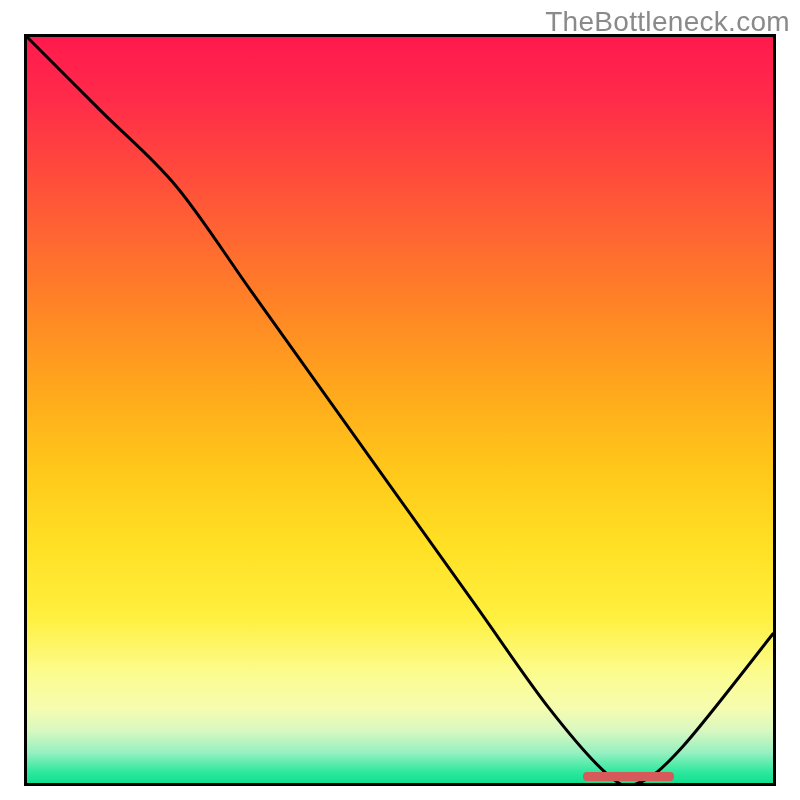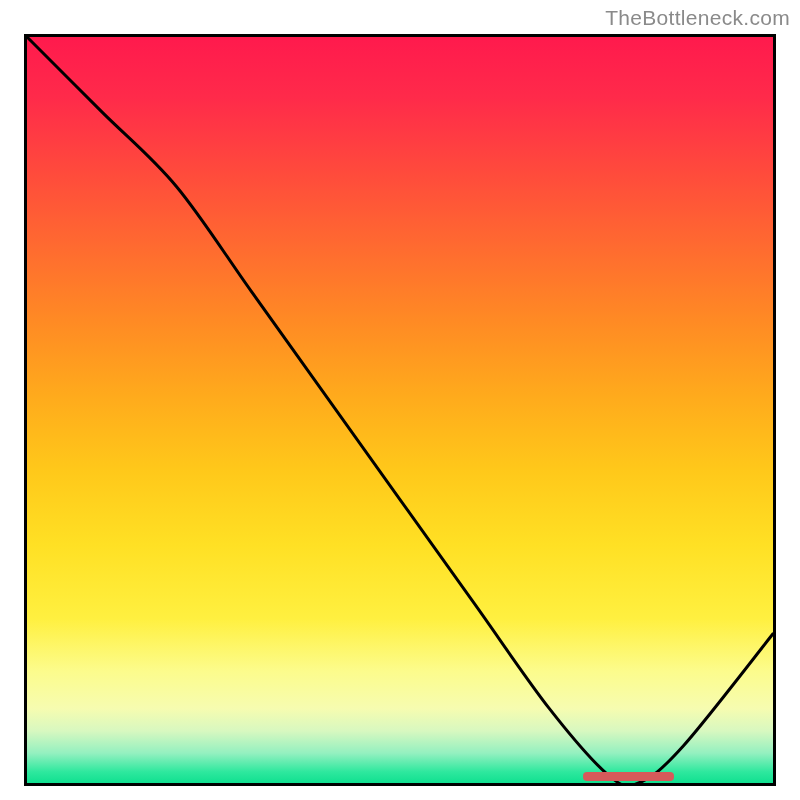--- a/index.html
+++ b/index.html
@@ -7,21 +7,21 @@
     width: 800px;
     height: 800px;
     background: #ffffff;
     position: relative;
     font-family: Arial, sans-serif;
   }
   .watermark {
     position: absolute;
     top: 6px;
     right: 10px;
-    font-size: 21px;
+    font-size: 28px;
     color: #8a8a8a;
     font-weight: 500;
     letter-spacing: 0.3px;
   }
   .chart-area {
     position: absolute;
     top: 34px;
     left: 24px;
     width: 752px;
     height: 752px;

